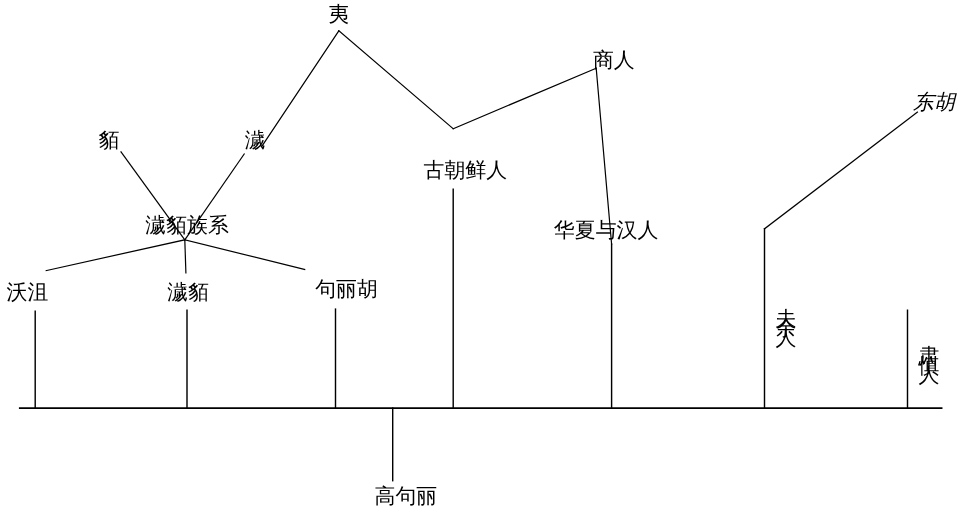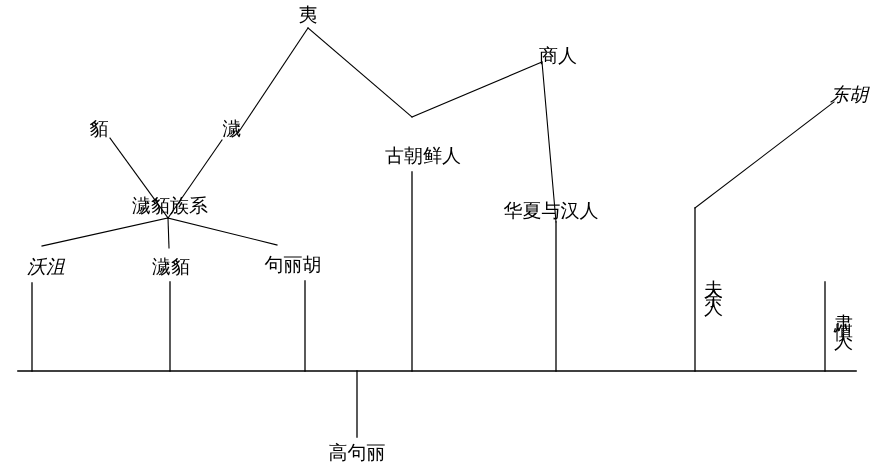--- a/index.html
+++ b/index.html
@@ -78,21 +78,21 @@
 
   <div id="labels-layer">
       <div class="lbl" style="left: 308px; top: 14px;">夷</div>
       <div class="lbl" style="left: 558px; top: 55px;">商人</div>
       <div class="lbl" style="left: 849px; top: 94px; font-style: italic;">东胡</div>
       <div class="lbl" style="left: 99px; top: 128px;">貊</div>
       <div class="lbl" style="left: 232px; top: 128px;">濊</div>
       <div class="lbl" style="left: 423px; top: 155px;">古朝鲜人</div>
       <div class="lbl" style="left: 170px; top: 205px;">濊貊族系</div>
       <div class="lbl" style="left: 551px; top: 210px;">华夏与汉人</div>
-      <div class="lbl" style="left: 46px; top: 266px; font-style: italic;">沃沮</div>
+      <div class="lbl" style="left: 25px; top: 266px;">沃沮</div>
       <div class="lbl" style="left: 171px; top: 266px;">濊貊</div>
-      <div class="lbl" style="left: 293px; top: 264px; font-family: Liberation Serif, serif;">句丽胡</div>
+      <div class="lbl" style="left: 315px; top: 264px; font-family: Liberation Serif, serif;">句丽胡</div>
       <div class="lbl vertical" style="left: 714px; top: 278px;">夫余人</div>
       <div class="lbl vertical" style="left: 844px; top: 312px;">肃慎人</div>
-      <div class="lbl" style="left: 357px; top: 452px; font-family: Liberation Serif, serif;">高句丽</div>
+      <div class="lbl" style="left: 369px; top: 452px; font-family: Liberation Serif, serif;">高句丽</div>
     </div>
 
 </div>
 
 </body></html>

